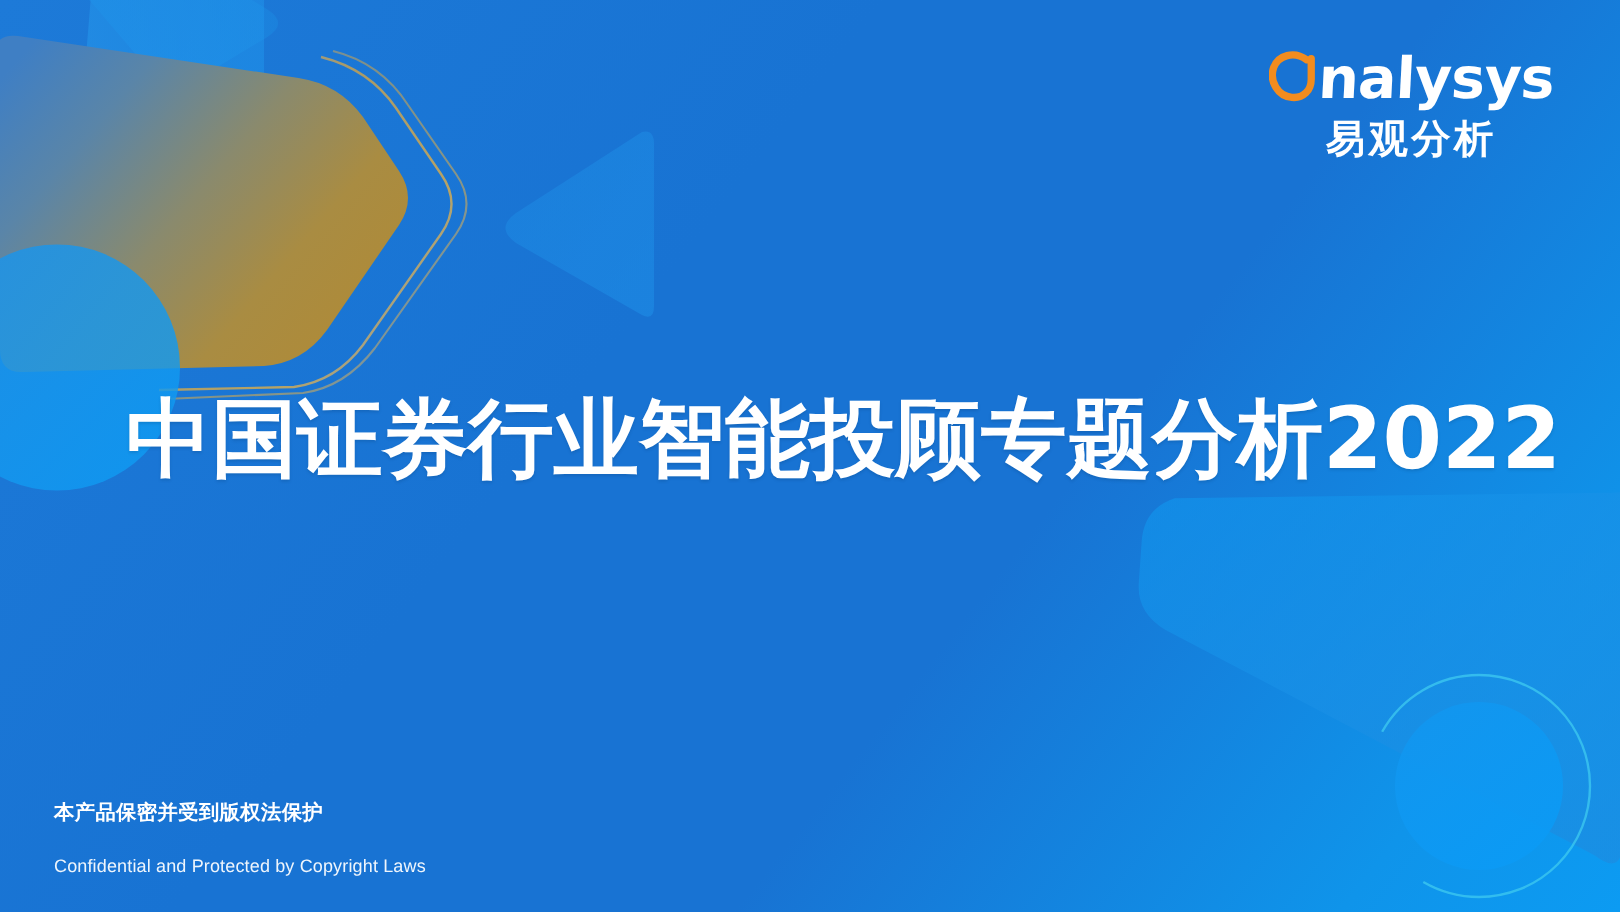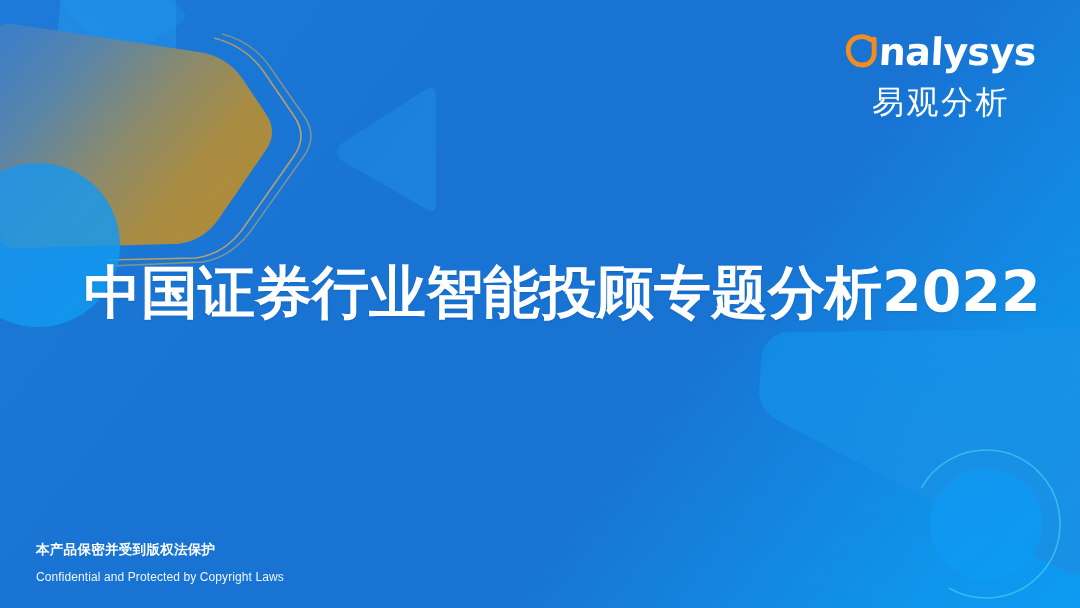--- a/index.html
+++ b/index.html
@@ -53,24 +53,24 @@
     color: #ffffff;
     font-size: 38px;
     font-weight: 700;
     letter-spacing: -0.5px;
     font-family: "DejaVu Sans", "Liberation Sans", sans-serif;
     transform: skewX(-3deg);
     line-height: 44px;
   }
   .logo-cn {
     color: #ffffff;
-    font-size: 32px;
-    font-weight: 400;
+    font-size: 26px;
+    font-weight: 700;
     letter-spacing: 2.5px;
-    margin-top: 10px;
+    margin-top: 4px;
     font-family: "DejaVu Sans", "Liberation Sans", sans-serif;
   }
 
   
   .title {
     position: absolute;
     left: 84px;
     top: 255px;
     color: #ffffff;
     font-size: 57px;
@@ -86,21 +86,21 @@
     position: absolute;
     left: 36px;
     bottom: 24px;
   }
   .footer-cn {
     color: #ffffff;
     font-size: 13.5px;
     font-weight: 700;
     letter-spacing: 0.3px;
     font-family: Liberation Mono, monospace;
-    margin-bottom: 11px;
+    margin-bottom: 19px;
   }
   .footer-en {
     color: rgba(255,255,255,0.93);
     font-size: 12px;
     font-weight: 400;
     letter-spacing: 0.1px;
     font-family: "Liberation Sans", "DejaVu Sans", sans-serif;
   }
 </style>
 </head>

